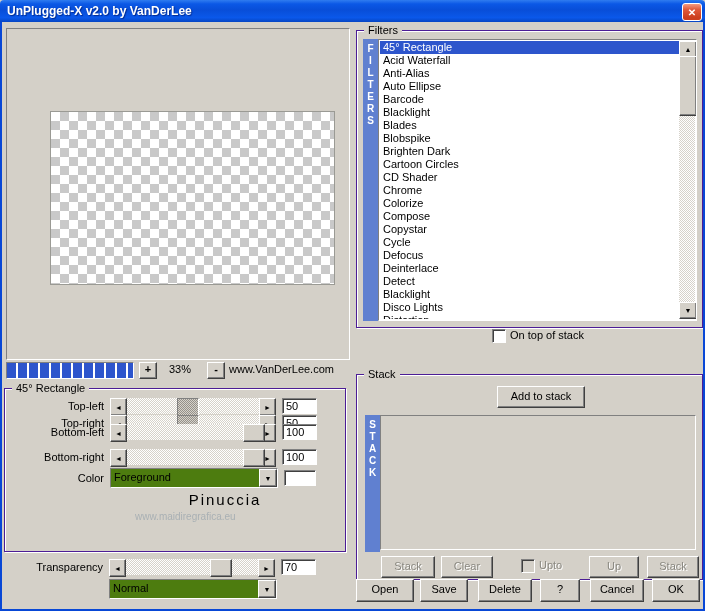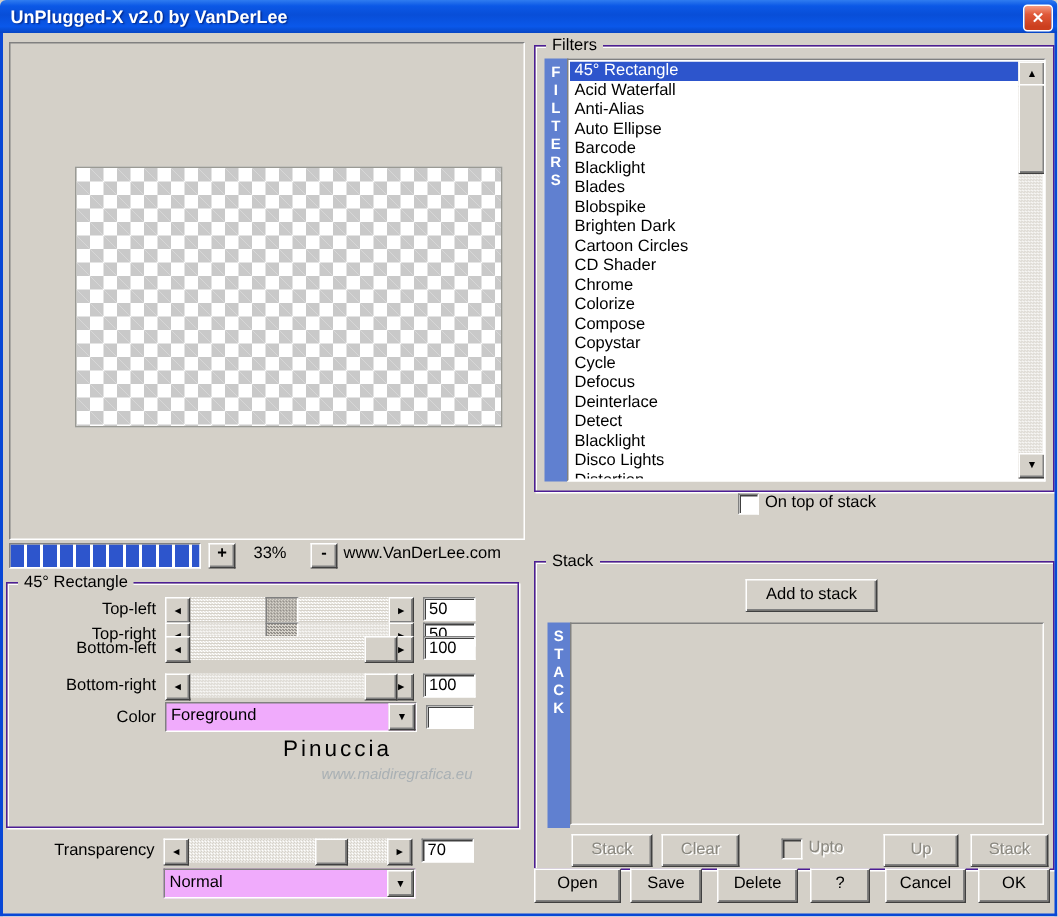--- a/index.html
+++ b/index.html
@@ -50,27 +50,27 @@
   
   .row{position:absolute;display:flex;align-items:center;height:16px;}
   .param-label{width:95px;text-align:right;padding-right:6px;white-space:nowrap;}
   .slider{width:166px;height:16px;display:flex;}
   .sl-btn{width:15px;height:16px;display:flex;align-items:center;justify-content:center;}
   .sl-track{flex:1;position:relative;background:repeating-conic-gradient(#ffffff 0% 25%,#d6d2ca 0% 50%);background-size:2px 2px;}
   .sl-thumb{position:absolute;top:0;width:20px;height:16px;}
   .sl-thumb.hatch{background:repeating-conic-gradient(#94908a 0% 25%,#d6d2ca 0% 50%);background-size:2px 2px;}
   .value-box{width:30px;height:14px;margin-left:6px;background:#fff;line-height:14px;padding-left:3px;}
 
-  .dropdown{width:166px;height:18px;background:#f0abfc;display:flex;align-items:stretch;}
+  .dropdown{width:166px;height:18px;background:#4d7c0f;display:flex;align-items:stretch;}
   .dd-text{flex:1;line-height:16px;padding-left:3px;overflow:hidden;white-space:nowrap;}
   .dd-btn{width:16px;display:flex;align-items:center;justify-content:center;}
   .color-swatch{width:30px;height:14px;margin-left:6px;background:#fff;}
 
   .wm-name{position:absolute;left:130px;top:102px;width:180px;text-align:center;color:#000000;font-size:15px;letter-spacing:2px;}
-  .wm-site{position:absolute;left:130px;top:122px;width:180px;text-align:right;color:#a9b0b4;font-size:10px;font-style:italic;}
+  .wm-site{position:absolute;left:130px;top:122px;width:180px;text-align:left;color:#a9b0b4;font-size:10px;}
 
   
   .strip{position:absolute;background:#6080d0;color:#fff;display:flex;flex-direction:column;align-items:center;padding-top:4px;gap:1px;font-size:10px;font-weight:bold;}
   .listbox{position:absolute;background:#fff;overflow:hidden;}
   .list-inner{position:absolute;left:1px;top:1px;right:17px;bottom:1px;overflow:hidden;}
   .list-item{height:13px;line-height:13px;padding-left:3px;white-space:nowrap;overflow:hidden;}
   .list-item.selected{background:#2d55cc;color:#fff;}
   .scrollbar{position:absolute;top:1px;right:1px;bottom:1px;width:16px;background:repeating-conic-gradient(#ffffff 0% 25%,#d6d2ca 0% 50%);background-size:2px 2px;}
   .sb-btn{position:absolute;left:0;width:16px;height:15px;display:flex;align-items:center;justify-content:center;}
   .sb-up{top:0;}

